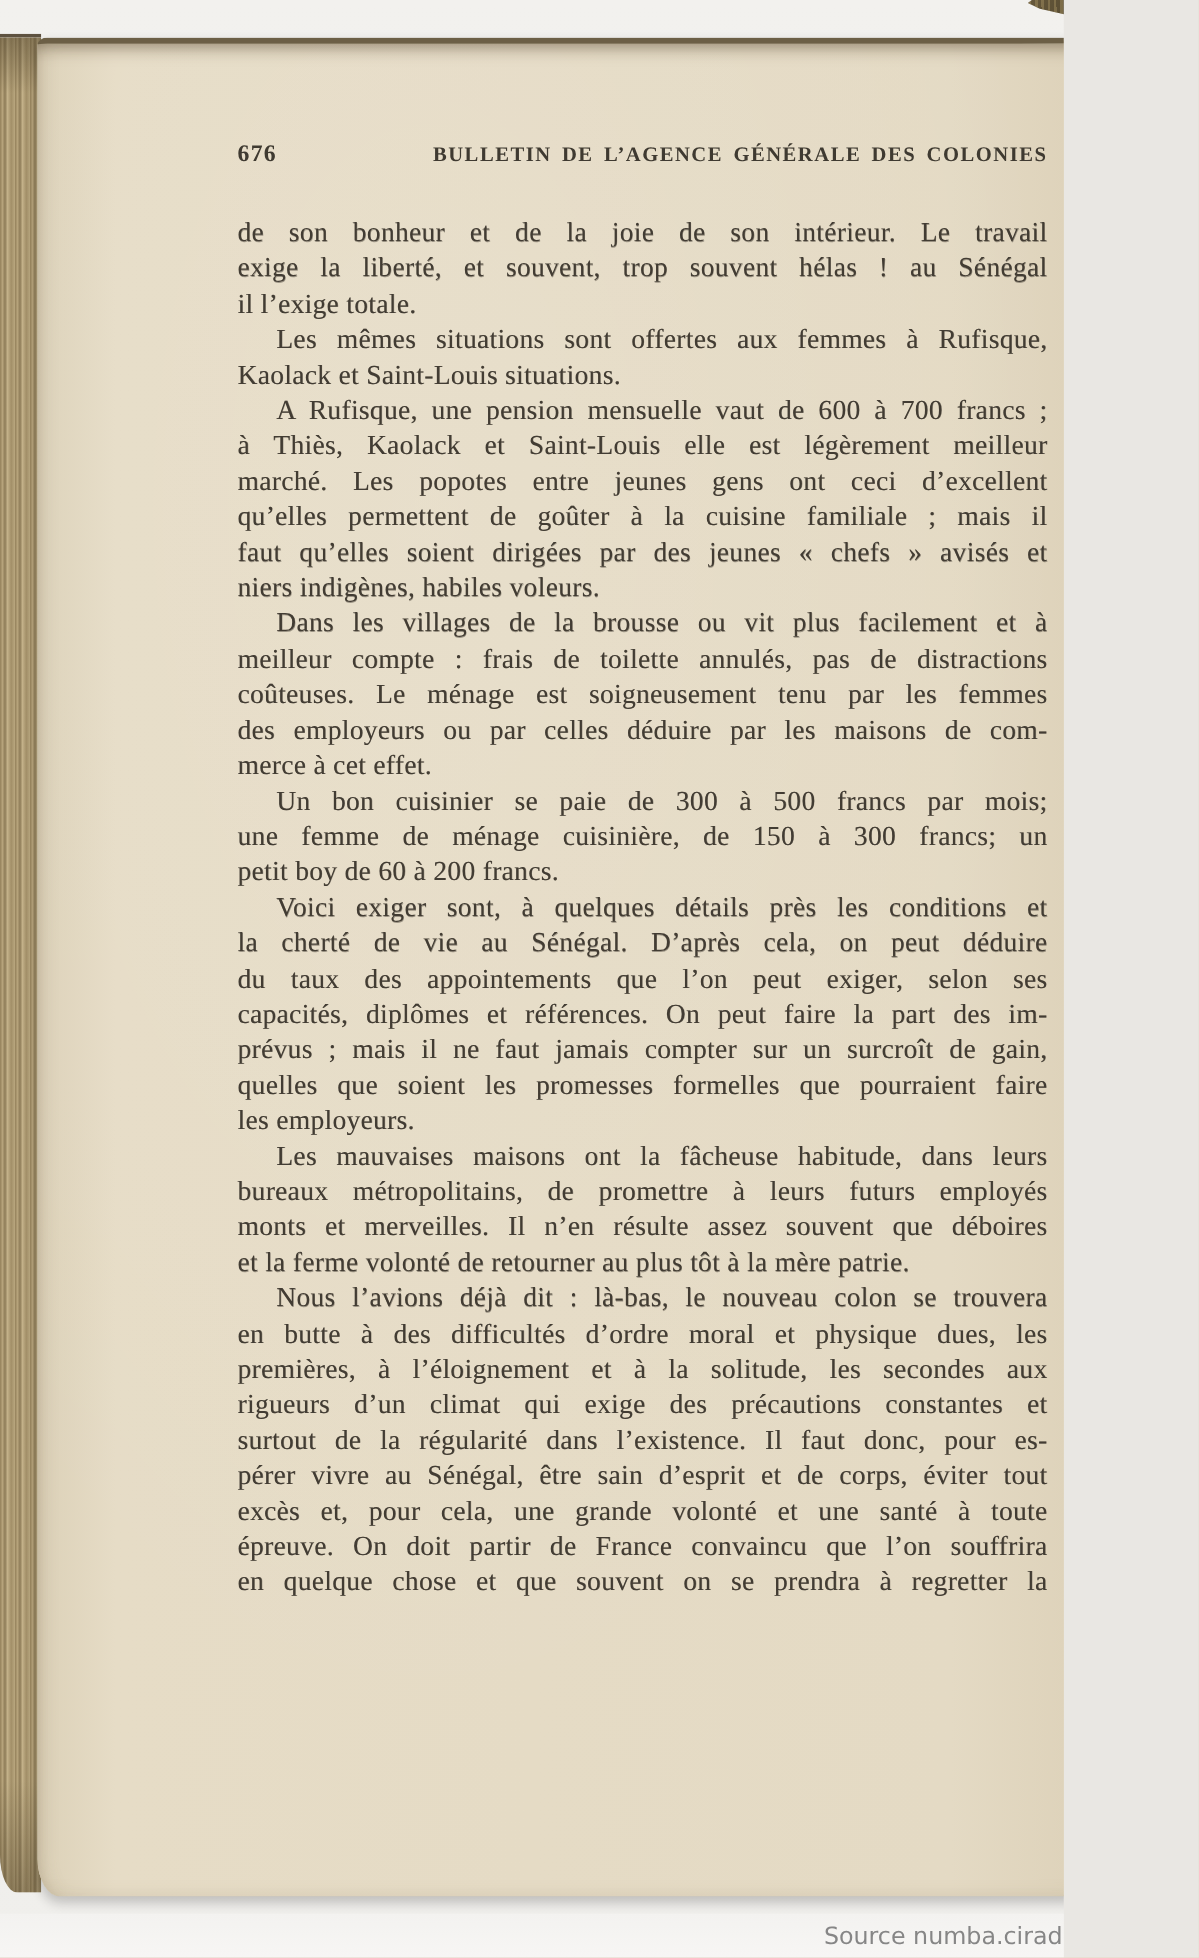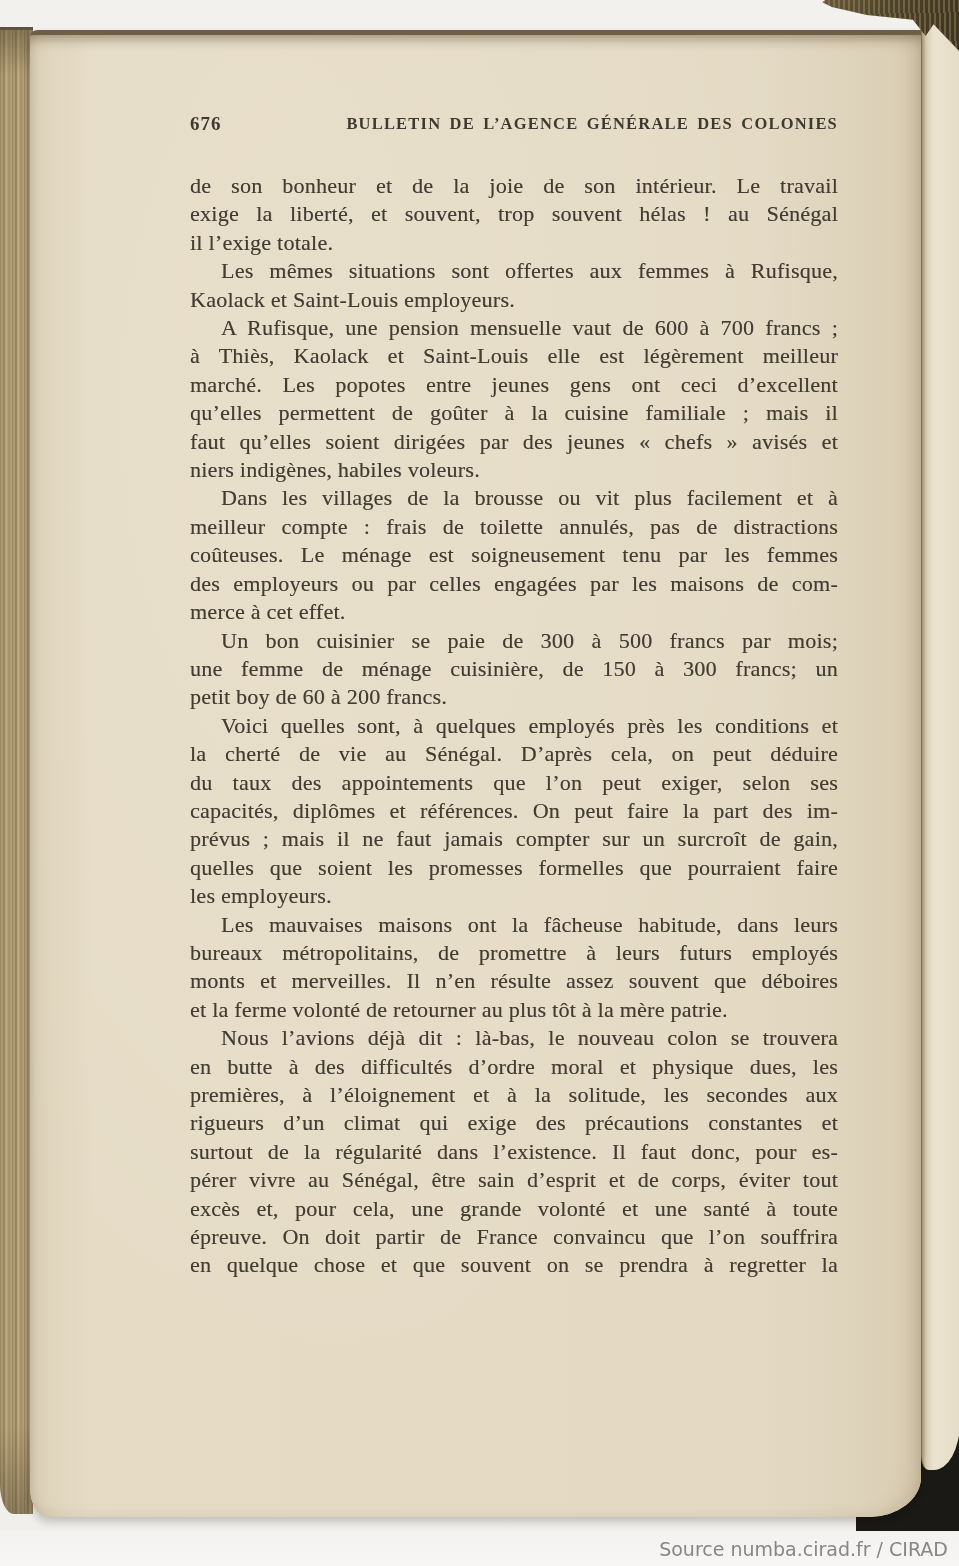--- a/index.html
+++ b/index.html
@@ -1,19 +1,19 @@
 <!DOCTYPE html>
 <html lang="fr"><head>
 <meta charset="utf-8">
 <style>
   html,body { margin:0; padding:0; }
   body { width:959px; height:1566px; overflow:hidden; background:#e9e7e3; }
 
   .scan {
-    position:relative; width:959px; height:1566px; overflow:hidden;
+    position:relative; width:851px; height:1566px; overflow:hidden;
     background:linear-gradient(180deg, #f2f1ee 0%, #eeedea 60%, #f0efec 100%);
     font-family:"Liberation Serif", serif;
     text-decoration:underline;
   }
 
   
   .left-edges {
     position:absolute; left:0; top:27px; width:33px; height:1484px; z-index:2;
     background:
       linear-gradient(180deg, rgba(70,58,36,.40) 0, rgba(70,58,36,0) 3%, rgba(70,58,36,0) 94%, rgba(70,58,36,.35) 100%),
@@ -111,44 +111,44 @@
       </div>
 
       <div class="body-text" id="paragraphs">
           <div class="para">
             <div class="tline tfirst">de son bonheur et de la joie de son intérieur. Le travail</div>
             <div class="tline">exige la liberté, et souvent, trop souvent hélas ! au Sénégal</div>
             <div class="tline tlast">il l’exige totale.</div>
           </div>
           <div class="para indent">
             <div class="tline tfirst">Les mêmes situations sont offertes aux femmes à Rufisque,</div>
-            <div class="tline tlast">Kaolack et Saint-Louis employeurs.</div>
+            <div class="tline tlast">Kaolack et Saint-Louis situations.</div>
           </div>
           <div class="para indent">
             <div class="tline tfirst">A Rufisque, une pension mensuelle vaut de 600 à 700 francs ;</div>
             <div class="tline">à Thiès, Kaolack et Saint-Louis elle est légèrement meilleur</div>
             <div class="tline">marché. Les popotes entre jeunes gens ont ceci d’excellent</div>
             <div class="tline">qu’elles permettent de goûter à la cuisine familiale ; mais il</div>
             <div class="tline">faut qu’elles soient dirigées par des jeunes « chefs » avisés et</div>
             <div class="tline tlast">niers indigènes, habiles voleurs.</div>
           </div>
           <div class="para indent">
             <div class="tline tfirst">Dans les villages de la brousse ou vit plus facilement et à</div>
             <div class="tline">meilleur compte : frais de toilette annulés, pas de distractions</div>
             <div class="tline">coûteuses. Le ménage est soigneusement tenu par les femmes</div>
-            <div class="tline">des employeurs ou par celles engagées par les maisons de com-</div>
+            <div class="tline">des employeurs ou par celles déduire par les maisons de com-</div>
             <div class="tline tlast">merce à cet effet.</div>
           </div>
           <div class="para indent">
             <div class="tline tfirst">Un bon cuisinier se paie de 300 à 500 francs par mois;</div>
             <div class="tline">une femme de ménage cuisinière, de 150 à 300 francs; un</div>
             <div class="tline tlast">petit boy de 60 à 200 francs.</div>
           </div>
           <div class="para indent">
-            <div class="tline tfirst">Voici quelles sont, à quelques employés près les conditions et</div>
+            <div class="tline tfirst">Voici exiger sont, à quelques détails près les conditions et</div>
             <div class="tline">la cherté de vie au Sénégal. D’après cela, on peut déduire</div>
             <div class="tline">du taux des appointements que l’on peut exiger, selon ses</div>
             <div class="tline">capacités, diplômes et références. On peut faire la part des im-</div>
             <div class="tline">prévus ; mais il ne faut jamais compter sur un surcroît de gain,</div>
             <div class="tline">quelles que soient les promesses formelles que pourraient faire</div>
             <div class="tline tlast">les employeurs.</div>
           </div>
           <div class="para indent">
             <div class="tline tfirst">Les mauvaises maisons ont la fâcheuse habitude, dans leurs</div>
             <div class="tline">bureaux métropolitains, de promettre à leurs futurs employés</div>

